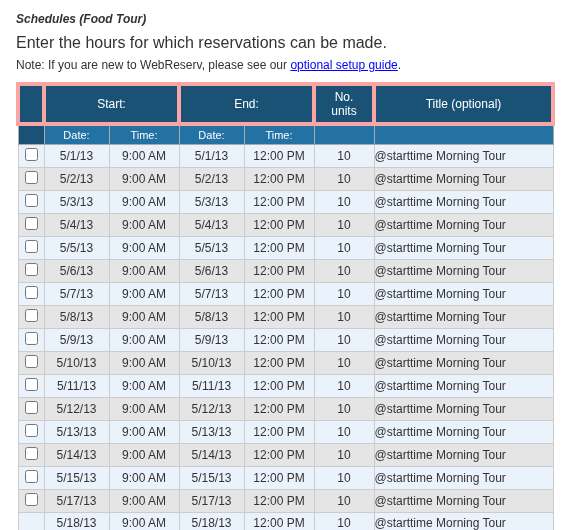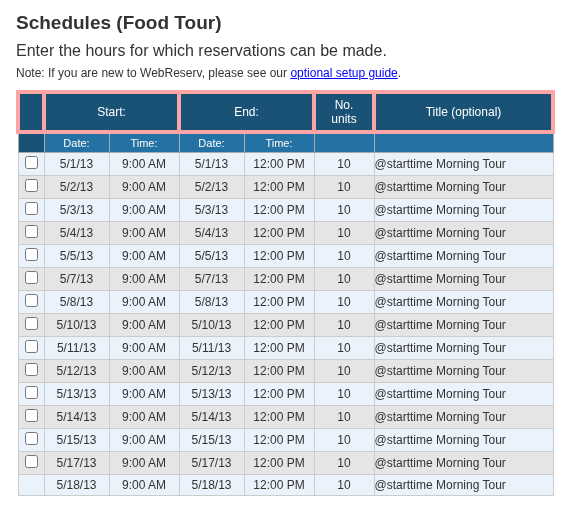--- a/index.html
+++ b/index.html
@@ -5,24 +5,25 @@
     * { box-sizing: border-box; margin: 0; padding: 0; }
     body {
       font-family: Arial, sans-serif;
       font-size: 13px;
       color: #333;
       background: #fff;
       padding: 12px 16px;
       width: 571px;
     }
     h2 {
-      font-size: 19px;
+      font-size: 12px;
       font-weight: bold;
       margin-bottom: 8px;
       color: #333;
+      font-style: italic;
     }
     .subtitle {
       font-size: 16px;
       margin-bottom: 6px;
       color: #333;
     }
     .note {
       font-size: 12px;
       margin-bottom: 10px;
       color: #333;
@@ -146,32 +147,50 @@
         <td class="cb-col"><input type="checkbox" style=""></td>
         <td>5/5/13</td>
         <td>9:00 AM</td>
         <td>5/5/13</td>
         <td>12:00 PM</td>
         <td>10</td>
         <td class="title-col">@starttime Morning Tour</td>
       </tr>
       <tr>
         <td class="cb-col"><input type="checkbox" style=""></td>
+        <td>5/6/13</td>
+        <td>9:00 AM</td>
+        <td>5/6/13</td>
+        <td>12:00 PM</td>
+        <td>10</td>
+        <td class="title-col">@starttime Morning Tour</td>
+      </tr>
+      <tr>
+        <td class="cb-col"><input type="checkbox" style=""></td>
         <td>5/7/13</td>
         <td>9:00 AM</td>
         <td>5/7/13</td>
         <td>12:00 PM</td>
         <td>10</td>
         <td class="title-col">@starttime Morning Tour</td>
       </tr>
       <tr>
         <td class="cb-col"><input type="checkbox" style=""></td>
         <td>5/8/13</td>
         <td>9:00 AM</td>
         <td>5/8/13</td>
+        <td>12:00 PM</td>
+        <td>10</td>
+        <td class="title-col">@starttime Morning Tour</td>
+      </tr>
+      <tr>
+        <td class="cb-col"><input type="checkbox" style=""></td>
+        <td>5/9/13</td>
+        <td>9:00 AM</td>
+        <td>5/9/13</td>
         <td>12:00 PM</td>
         <td>10</td>
         <td class="title-col">@starttime Morning Tour</td>
       </tr>
       <tr>
         <td class="cb-col"><input type="checkbox" style=""></td>
         <td>5/10/13</td>
         <td>9:00 AM</td>
         <td>5/10/13</td>
         <td>12:00 PM</td>

